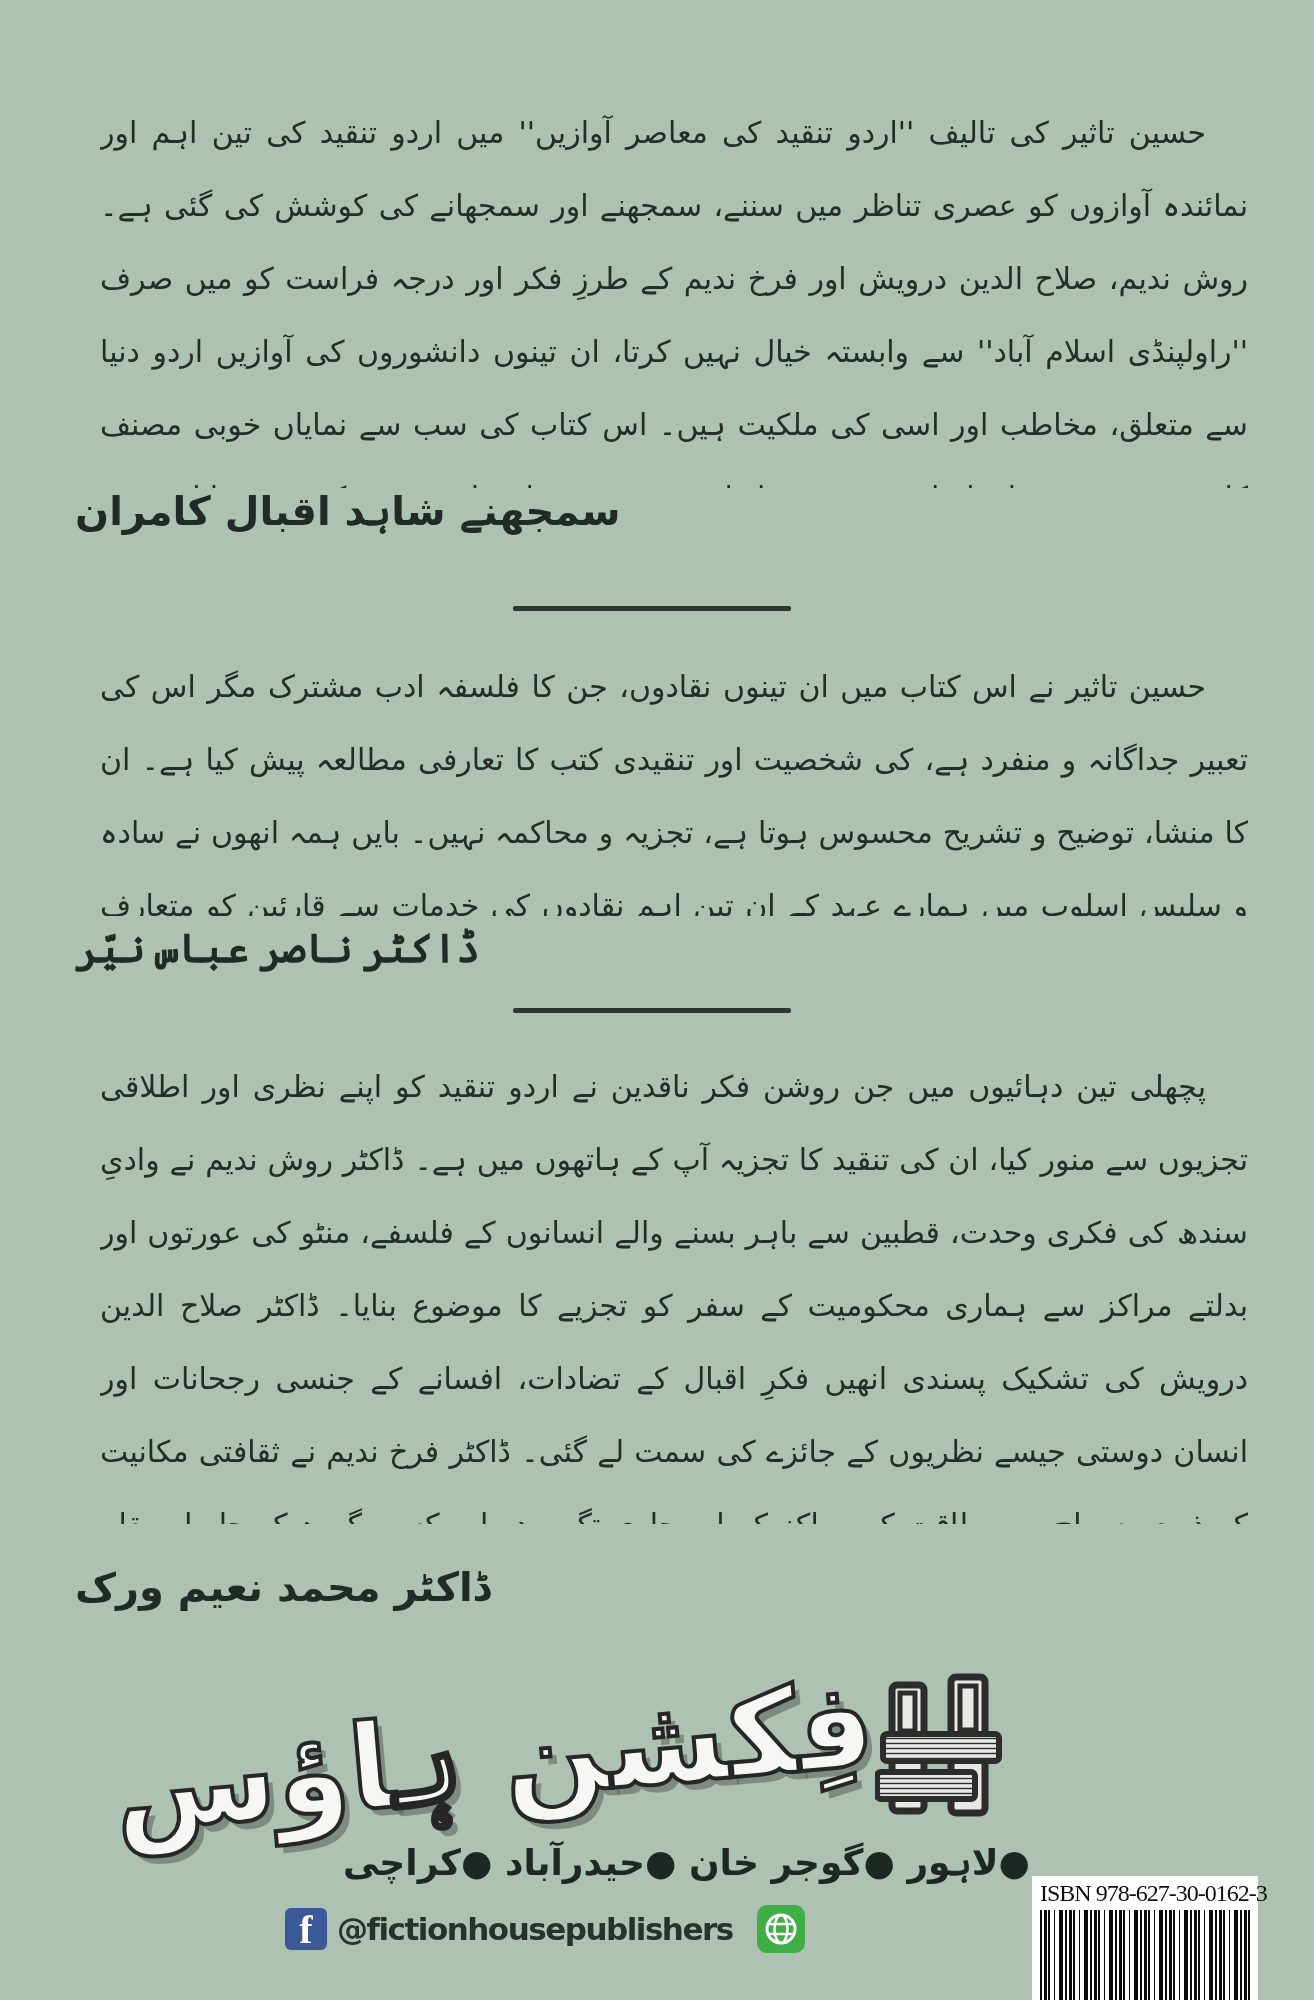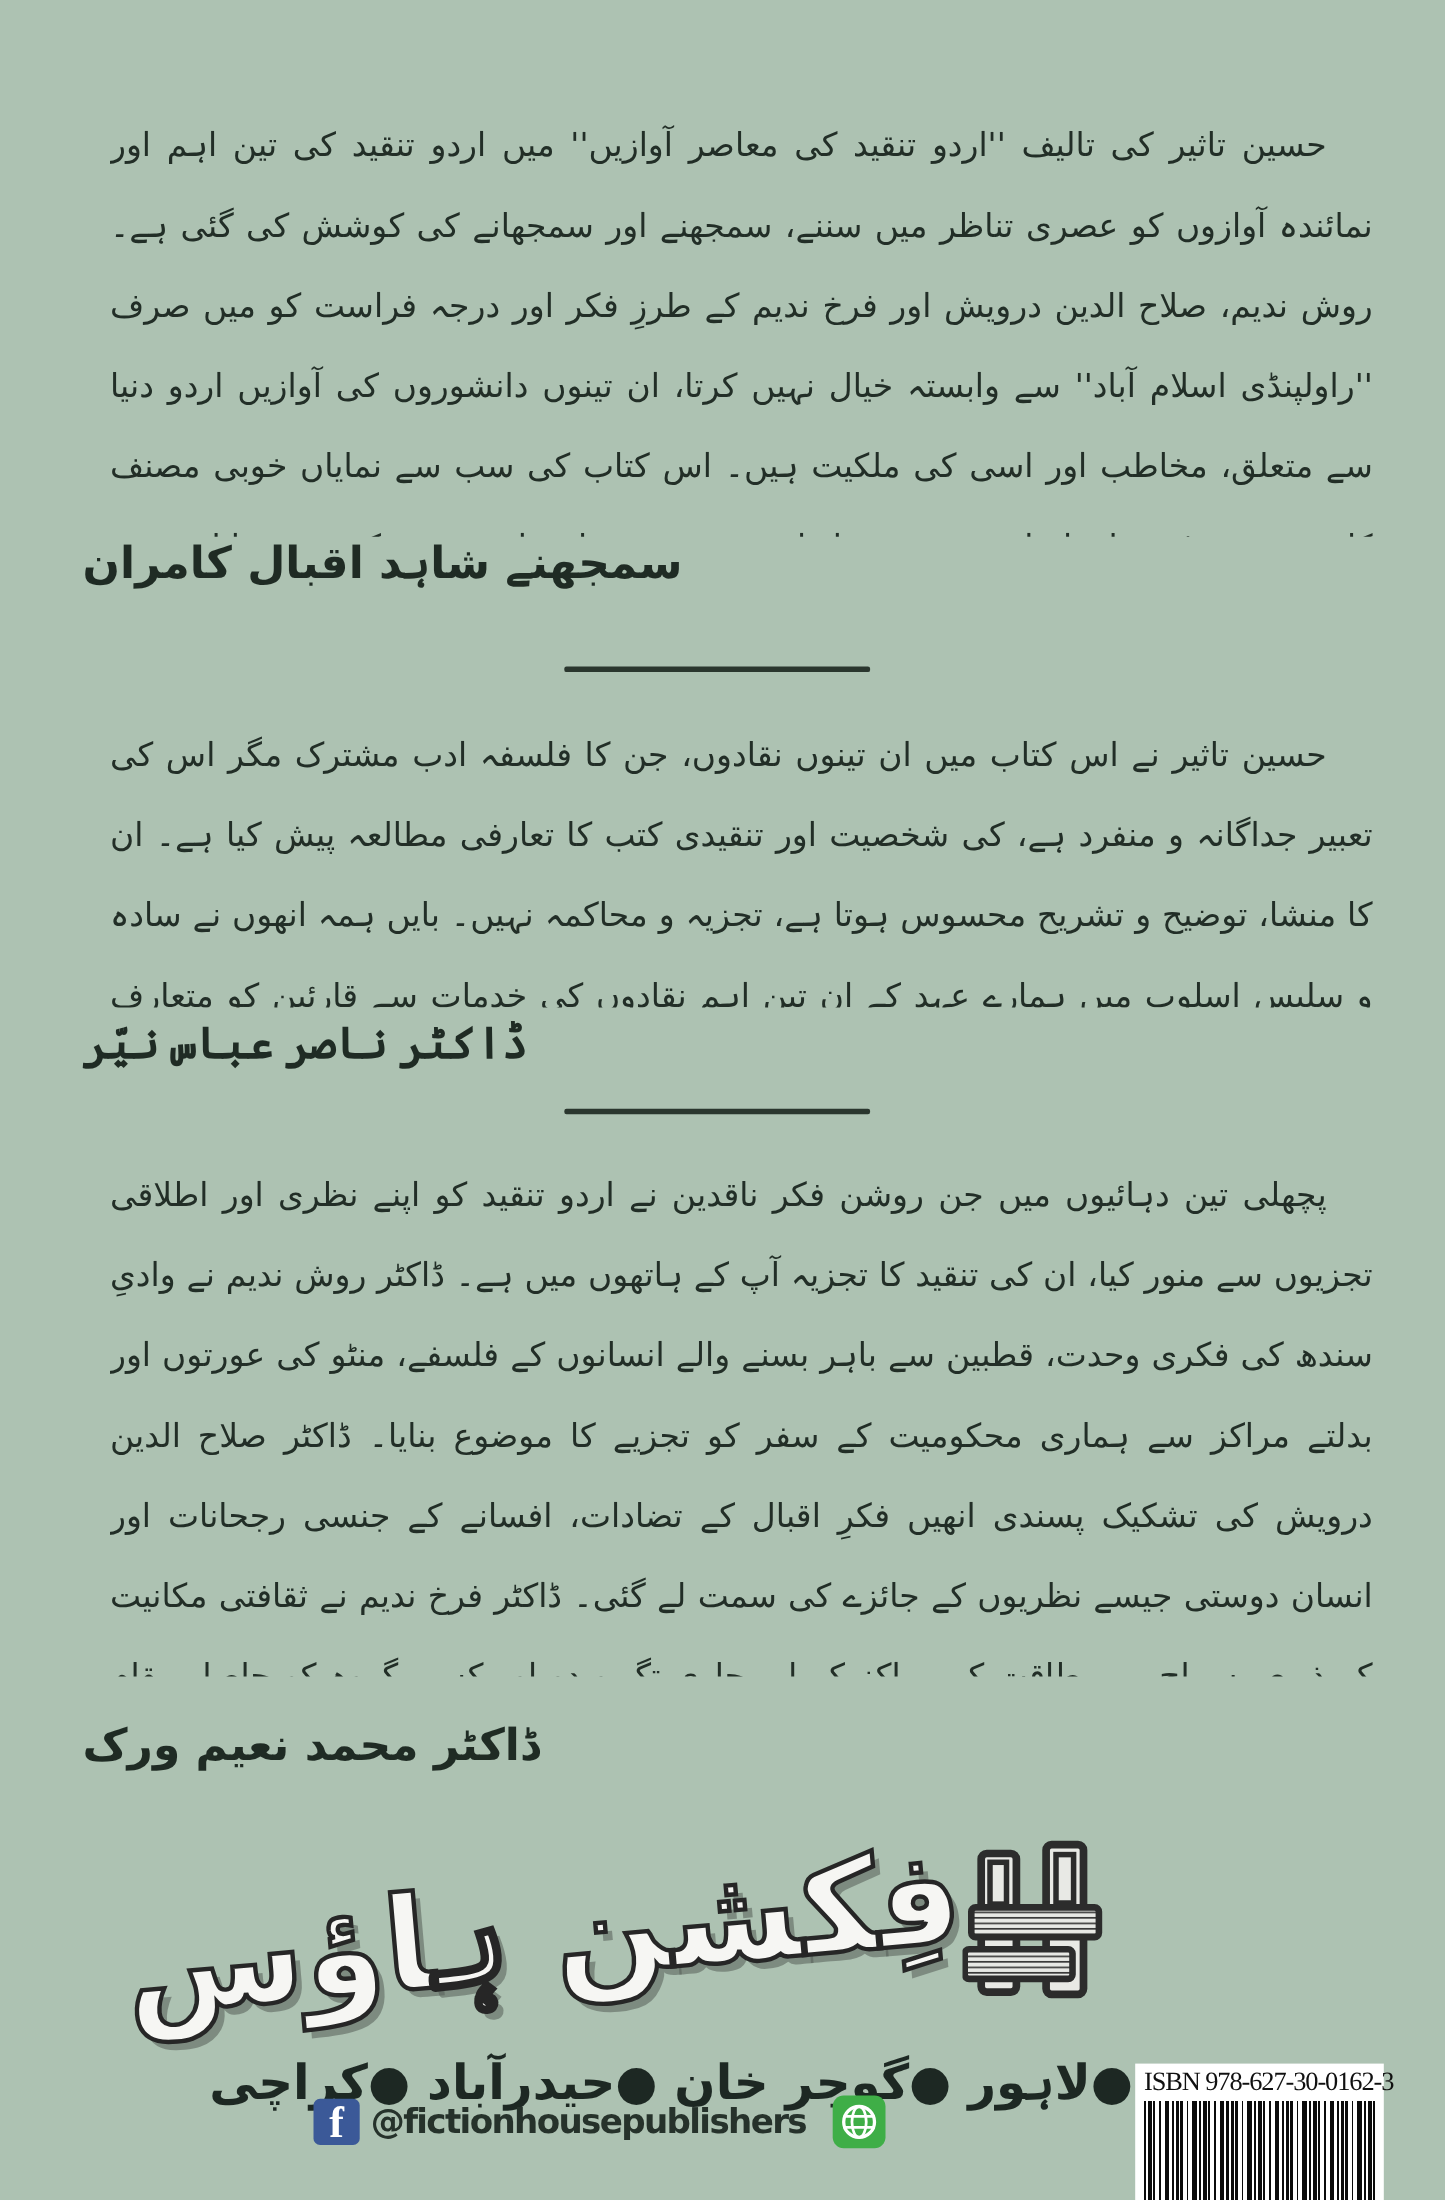--- a/index.html
+++ b/index.html
@@ -76,25 +76,24 @@
     width: 130px;
     height: 152px;
   }
   .cities {
     position: absolute;
     top: 1842px;
     left: 470px;
     width: 560px;
     direction: rtl;
     text-align: center;
-    font-size: 44px;
+    font-size: 36px;
     font-weight: bold;
     color: #1d2823;
     white-space: nowrap;
-    margin-top: 25px;
   }
 
   
   .isbn-box {
     position: absolute;
     left: 1032px;
     top: 1876px;
     width: 226px;
     height: 176px;
     background: #ffffff;

